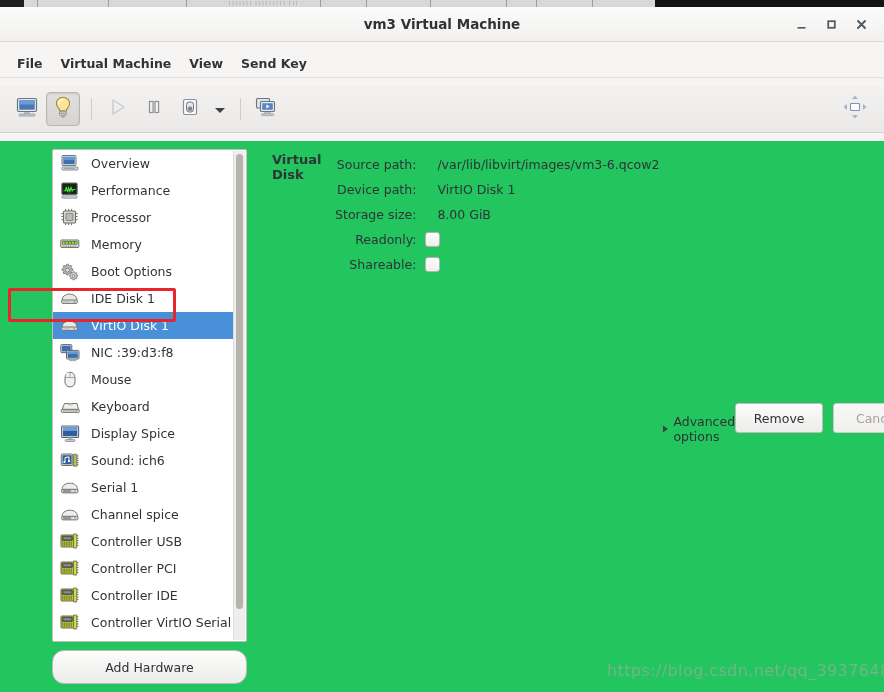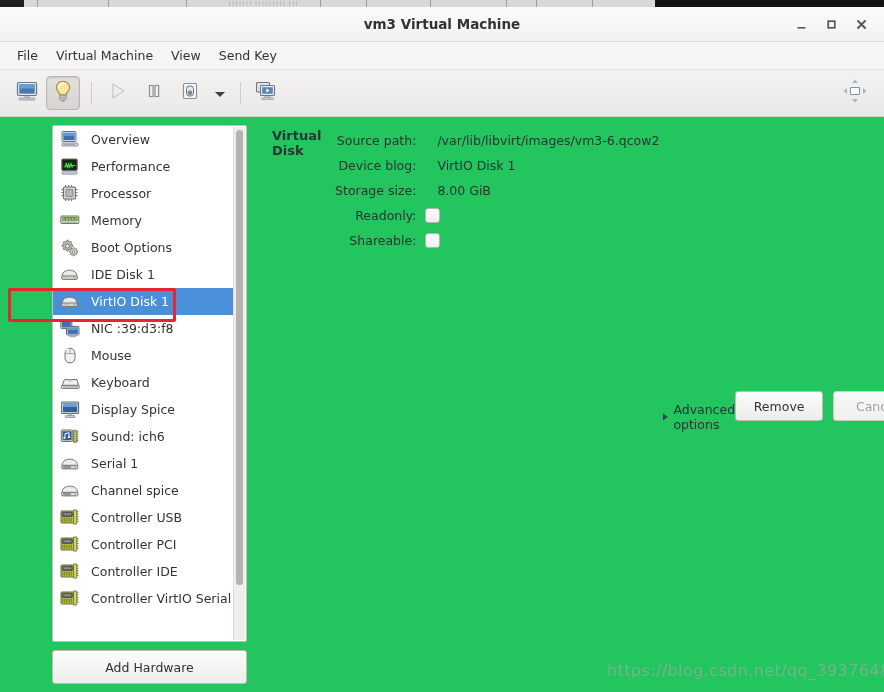--- a/index.html
+++ b/index.html
@@ -29,20 +29,21 @@
     position:absolute; left:228px; top:0px; font-size:5px; color:#555; letter-spacing:0.5px;
     font-family:"DejaVu Sans", sans-serif; line-height:7px; white-space:nowrap;
   }
 
   
   .window {
     position: absolute; left: 0; top: 7px; width: 884px; height: 685px;
     background: #f6f5f4;
     display: flex; flex-direction: column;
     box-sizing: border-box;
+    gap: 8px;
   }
 
   
   .titlebar {
     position: relative;
     height: 34px; flex: 0 0 34px;
     background: linear-gradient(to bottom, #fbfbfa 0%, #f2f1f0 100%);
     border-bottom: 1px solid #dcdbd9;
   }
   .title-text {
@@ -58,20 +59,21 @@
   }
   .win-btn svg { display: block; }
 
   
   .menubar {
     height: 27px; flex: 0 0 27px;
     background: #f6f5f4;
     display: flex; align-items: center;
     padding-left: 8px;
     border-bottom: 1px solid #e3e1df;
+    font-weight: bold;
   }
   .menu-item {
     font-size: 12.5px; color: #2e3436; padding: 3px 9px; cursor: default;
     font-family: "DejaVu Sans", sans-serif; white-space: nowrap;
   }
 
   
   .toolbar {
     height: 46px; flex: 0 0 46px;
     background: linear-gradient(to bottom, #f3f2f1 0%, #ebe9e7 100%);
@@ -141,21 +143,21 @@
     background: #f0eeec; border-left: 1px solid #e0dedb;
   }
   .sb-thumb {
     position: absolute; left: 2px; width: 7px; top: 3px; height: 455px;
     background: #b6b2ae; border-radius: 4px;
   }
 
   .addhw-btn {
     margin-top: 8px; height: 32px; flex: 0 0 32px;
     background: linear-gradient(to bottom, #fcfcfc, #ececea);
-    border: 1px solid #bfbcb8; border-radius: 3px;
+    border: 1px solid #bfbcb8; border-radius: 12px;
     display: flex; align-items: center; justify-content: center;
     font-size: 12.5px; color: #2e3436; cursor: default;
     font-family: "DejaVu Sans", sans-serif;
   }
 
   
   .detail-col {
     flex: 1 1 auto; display: flex; flex-direction: row;
     padding: 11px 12px 8px 17px; box-sizing: border-box; min-width: 0;
   }
@@ -661,21 +663,21 @@
 
       <div class="detail-col">
         <div class="detail-title">Virtual Disk</div>
 
         <div class="field-rows" id="field-rows">
             <div class="field-row">
               <div class="field-label">Source path:</div>
               <div class="field-value">/var/lib/libvirt/images/vm3-6.qcow2</div>
             </div>
             <div class="field-row">
-              <div class="field-label">Device blog:</div>
+              <div class="field-label">Device path:</div>
               <div class="field-value">VirtIO Disk 1</div>
             </div>
             <div class="field-row">
               <div class="field-label">Storage size:</div>
               <div class="field-value">8.00 GiB</div>
             </div>
             <div class="field-row">
               <div class="field-label">Readonly:</div>
               <div class="chk"></div>
             </div>

